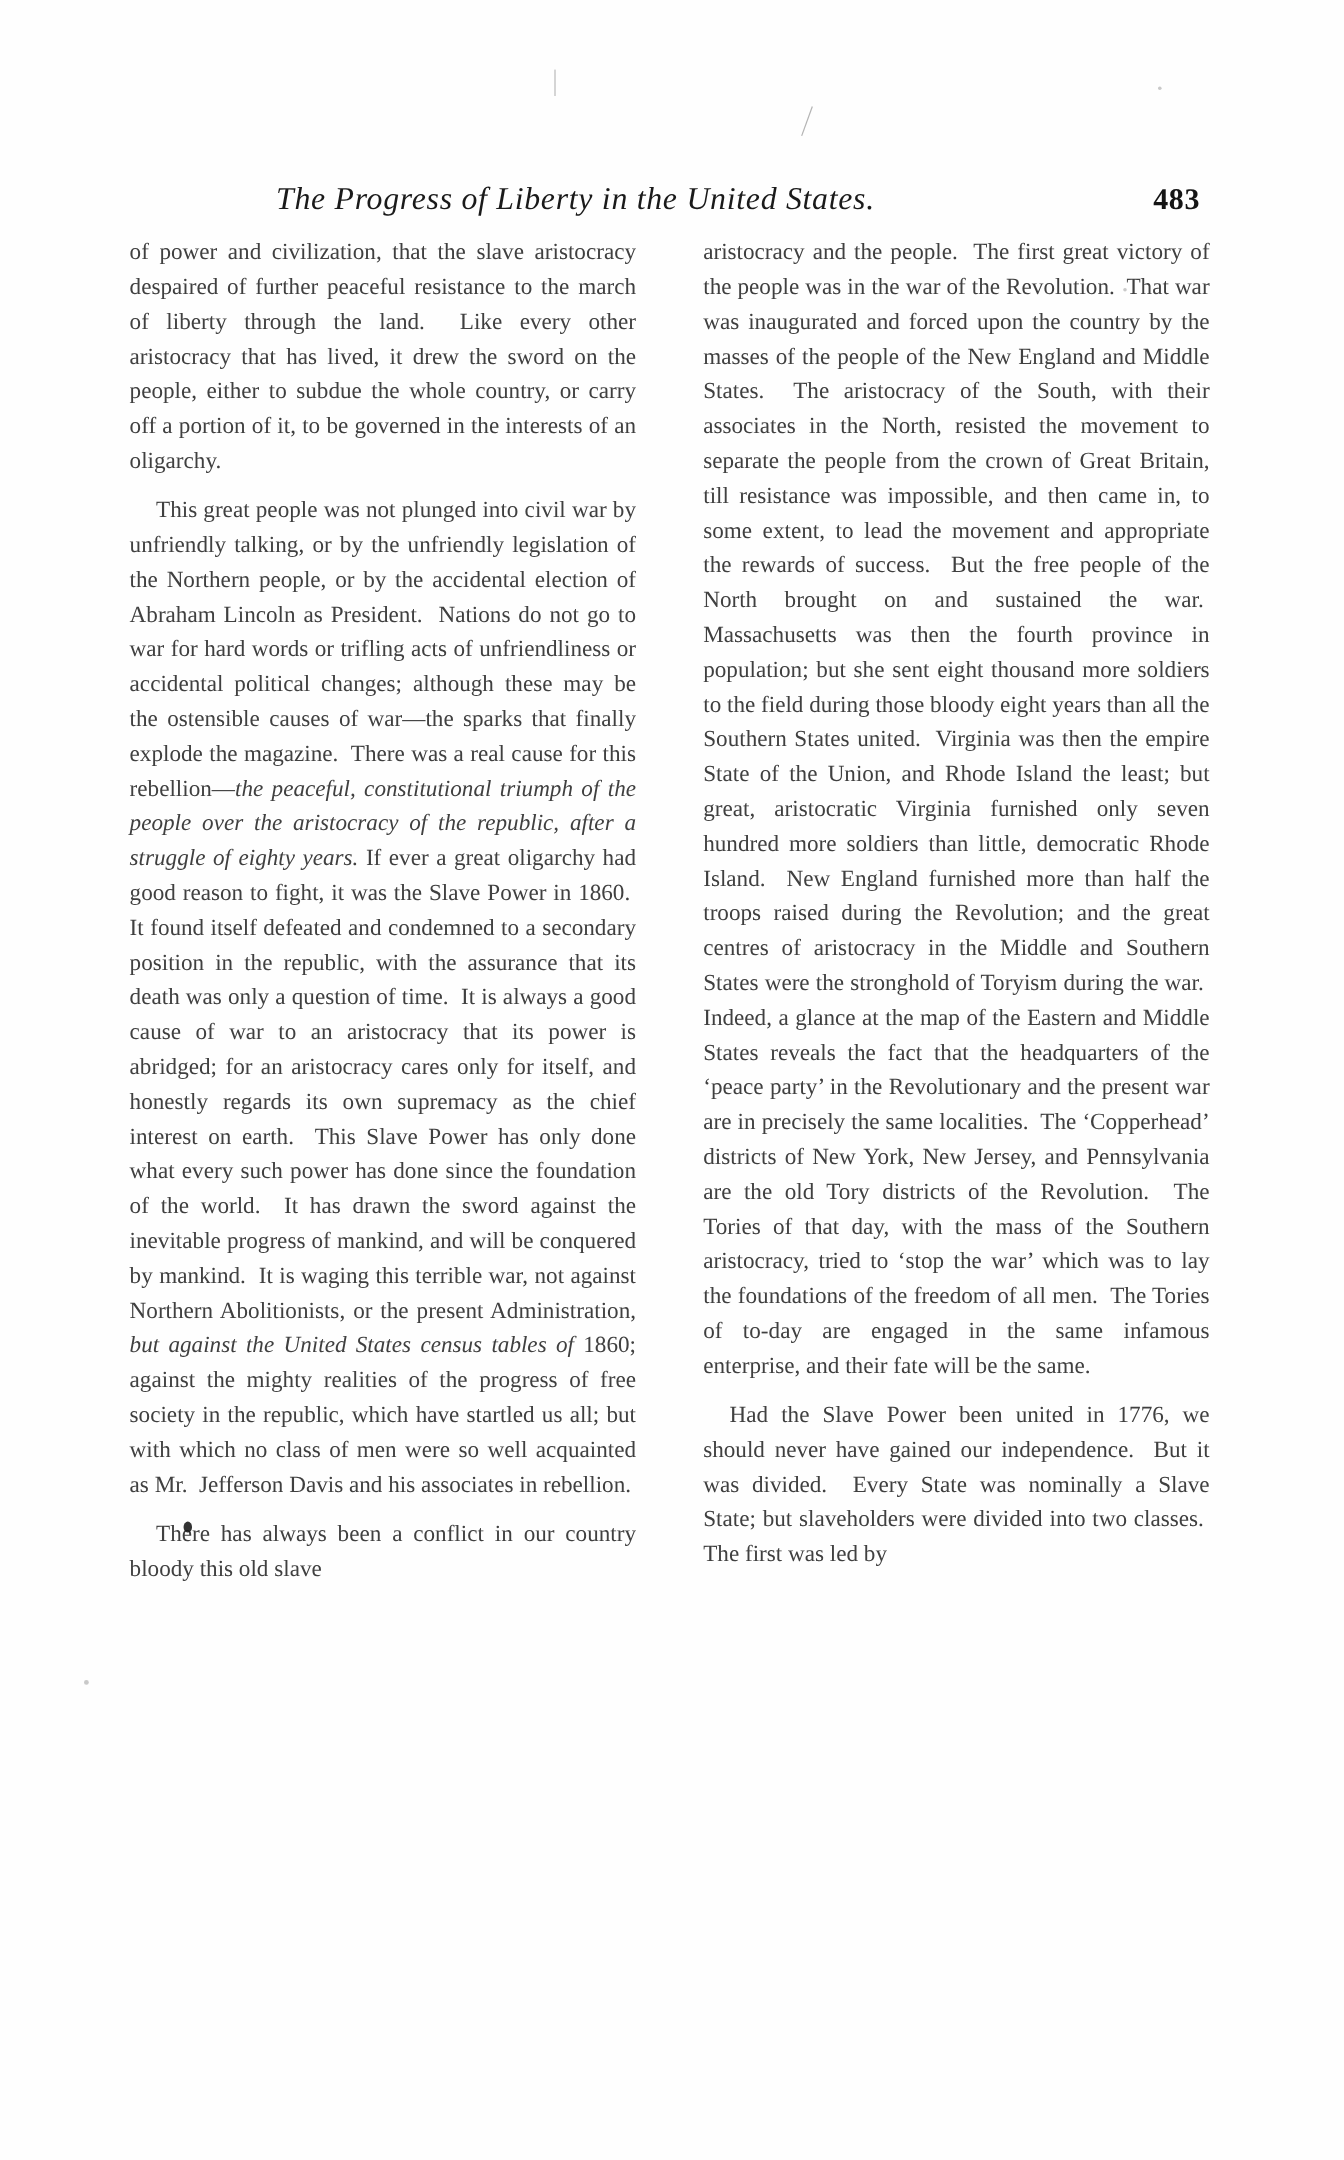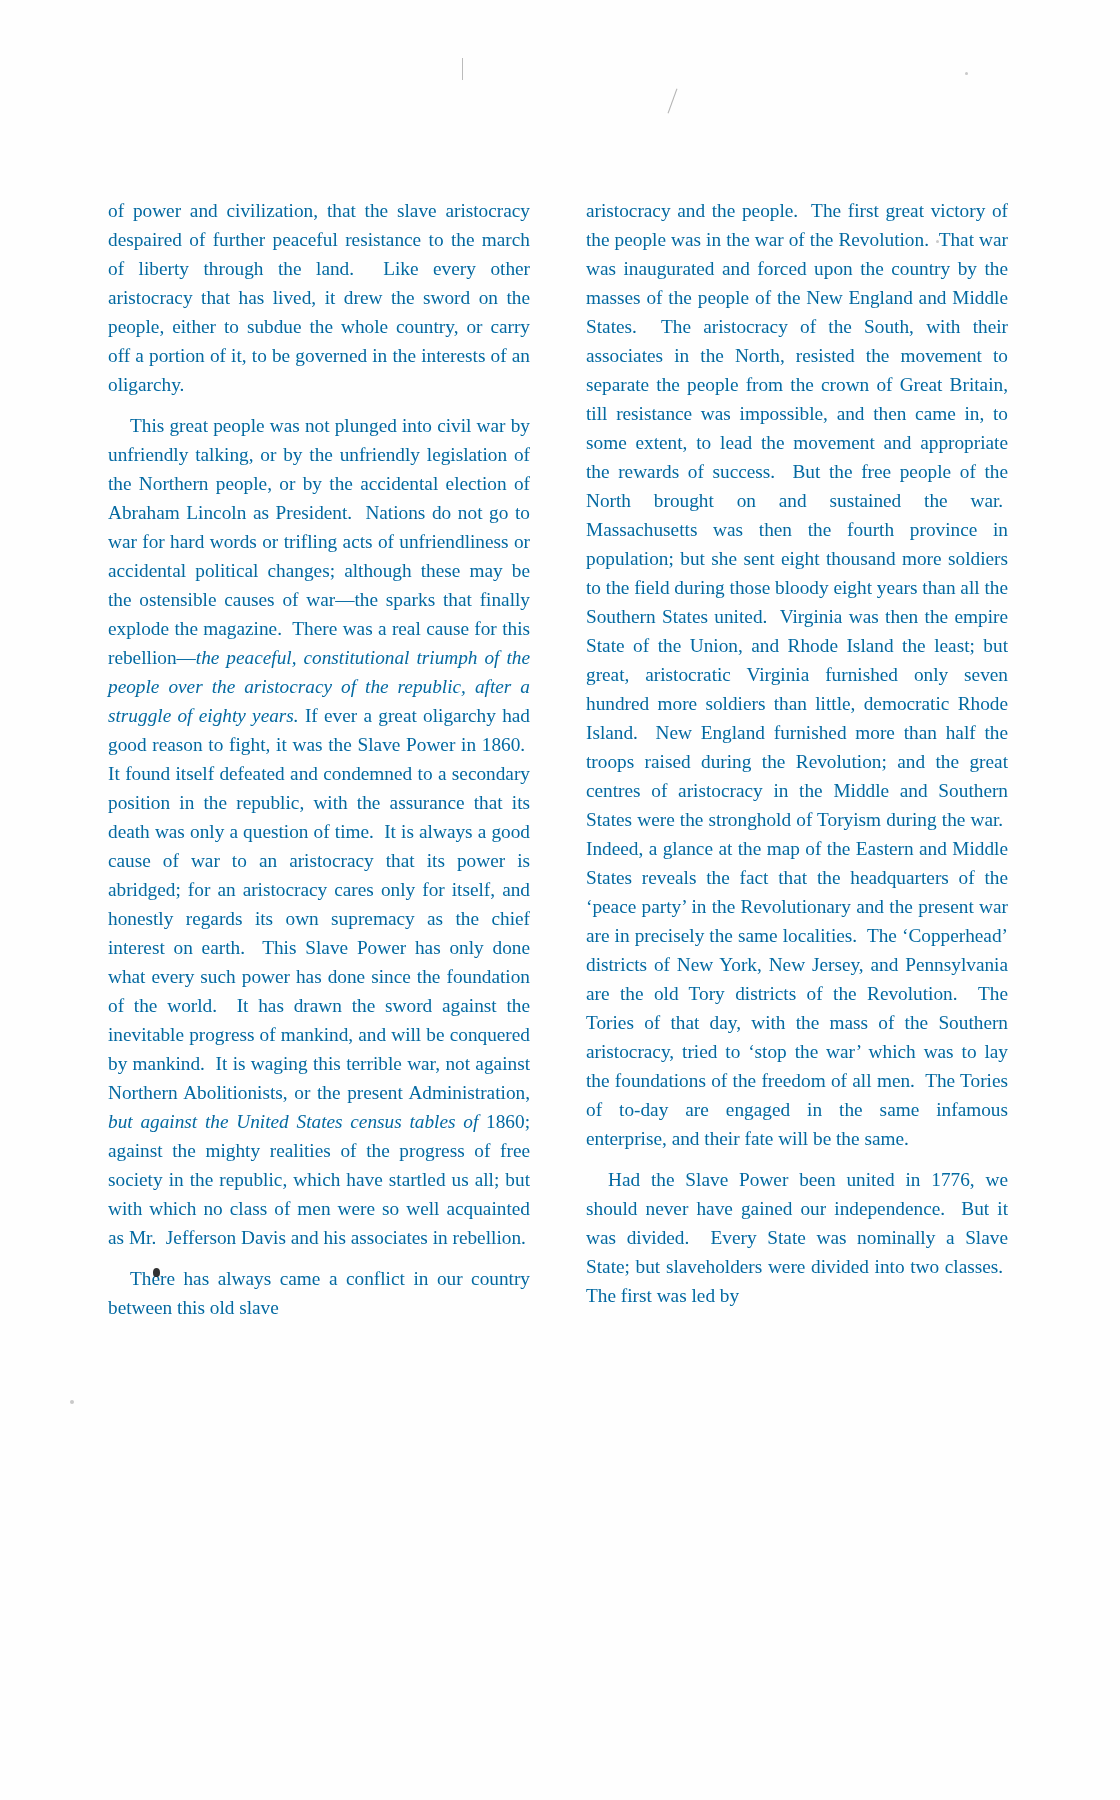--- a/index.html
+++ b/index.html
@@ -75,21 +75,21 @@
   }
   .col {
     width: 422px;
   }
   .col p {
     margin: 0;
     font-size: 19.3px;
     line-height: 29.0px;
     text-align: justify;
     text-justify: inter-word;
-    color: #0369a1;
+    color: #404040;
     hyphens: none;
     font-family: Liberation Serif, serif;
   }
   .col p.indent {
     text-indent: 22px;
   }
   .col p + p {
     margin-top: 12px;
   }
   em.it {
@@ -108,27 +108,31 @@
 <body>
 
 <div class="page">
 
   <div class="tickmark" style="left:462px; top:58px;"></div>
   <div class="slashmark" style="left:672px; top:88px;"></div>
   <div class="speck" style="left:965px; top:72px; width:3px; height:3px;"></div>
   <div class="speck" style="left:936px; top:240px; width:3px; height:3px;"></div>
   <div class="speck" style="left:70px; top:1400px; width:4px; height:4px;"></div>
 
+  <header class="running-head">
+    <div class="rh-title">The Progress of Liberty in the United States.</div>
+    <div class="rh-folio">483</div>
+  </header>
 
   <div class="columns">
 
     <div class="col">
         <p>of power and civilization, that the slave aristocracy despaired of further peaceful resistance to the march of liberty through the land.&nbsp; Like every other aristocracy that has lived, it drew the sword on the people, either to subdue the whole country, or carry off a portion of it, to be governed in the interests of an oligarchy.</p>
         <p class="indent">This great people was not plunged into civil war by unfriendly talking, or by the unfriendly legislation of the Northern people, or by the accidental election of Abraham Lincoln as President.&nbsp; Nations do not go to war for hard words or trifling acts of unfriendliness or accidental political changes; although these may be the ostensible causes of war—the sparks that finally explode the magazine.&nbsp; There was a real cause for this rebellion—<em class="it">the peaceful, constitutional triumph of the people over the aristocracy of the republic, after a struggle of eighty years.</em> If ever a great oligarchy had good reason to fight, it was the Slave Power in 1860.&nbsp; It found itself defeated and condemned to a secondary position in the republic, with the assurance that its death was only a question of time.&nbsp; It is always a good cause of war to an aristocracy that its power is abridged; for an aristocracy cares only for itself, and honestly regards its own supremacy as the chief interest on earth.&nbsp; This Slave Power has only done what every such power has done since the foundation of the world.&nbsp; It has drawn the sword against the inevitable progress of mankind, and will be conquered by mankind.&nbsp; It is waging this terrible war, not against Northern Abolitionists, or the present Administration, <em class="it">but against the United States census tables of</em> 1860; against the mighty realities of the progress of free society in the republic, which have startled us all; but with which no class of men were so well acquainted as Mr.&nbsp; Jefferson Davis and his associates in rebellion.</p>
-        <p class="indent">There has always came a conflict in our country between this old slave</p>
+        <p class="indent">There has always been a conflict in our country bloody this old slave</p>
       </div>
 
     <div class="col">
         <p>aristocracy and the people.&nbsp; The first great victory of the people was in the war of the Revolution.&nbsp; That war was inaugurated and forced upon the country by the masses of the people of the New England and Middle States.&nbsp; The aristocracy of the South, with their associates in the North, resisted the movement to separate the people from the crown of Great Britain, till resistance was impossible, and then came in, to some extent, to lead the movement and appropriate the rewards of success.&nbsp; But the free people of the North brought on and sustained the war.&nbsp; Massachusetts was then the fourth province in population; but she sent eight thousand more soldiers to the field during those bloody eight years than all the Southern States united.&nbsp; Virginia was then the empire State of the Union, and Rhode Island the least; but great, aristocratic Virginia furnished only seven hundred more soldiers than little, democratic Rhode Island.&nbsp; New England furnished more than half the troops raised during the Revolution; and the great centres of aristocracy in the Middle and Southern States were the stronghold of Toryism during the war.&nbsp; Indeed, a glance at the map of the Eastern and Middle States reveals the fact that the headquarters of the ‘peace party’ in the Revolutionary and the present war are in precisely the same localities.&nbsp; The ‘Copperhead’ districts of New York, New Jersey, and Pennsylvania are the old Tory districts of the Revolution.&nbsp; The Tories of that day, with the mass of the Southern aristocracy, tried to ‘stop the war’ which was to lay the foundations of the freedom of all men.&nbsp; The Tories of to-day are engaged in the same infamous enterprise, and their fate will be the same.</p>
         <p class="indent">Had the Slave Power been united in 1776, we should never have gained our independence.&nbsp; But it was divided.&nbsp; Every State was nominally a Slave State; but slaveholders were divided into two classes.&nbsp; The first was led by</p>
       </div>
 
   </div>
 
   <div class="inkblob" style="left:153px; top:1268px;"></div>

